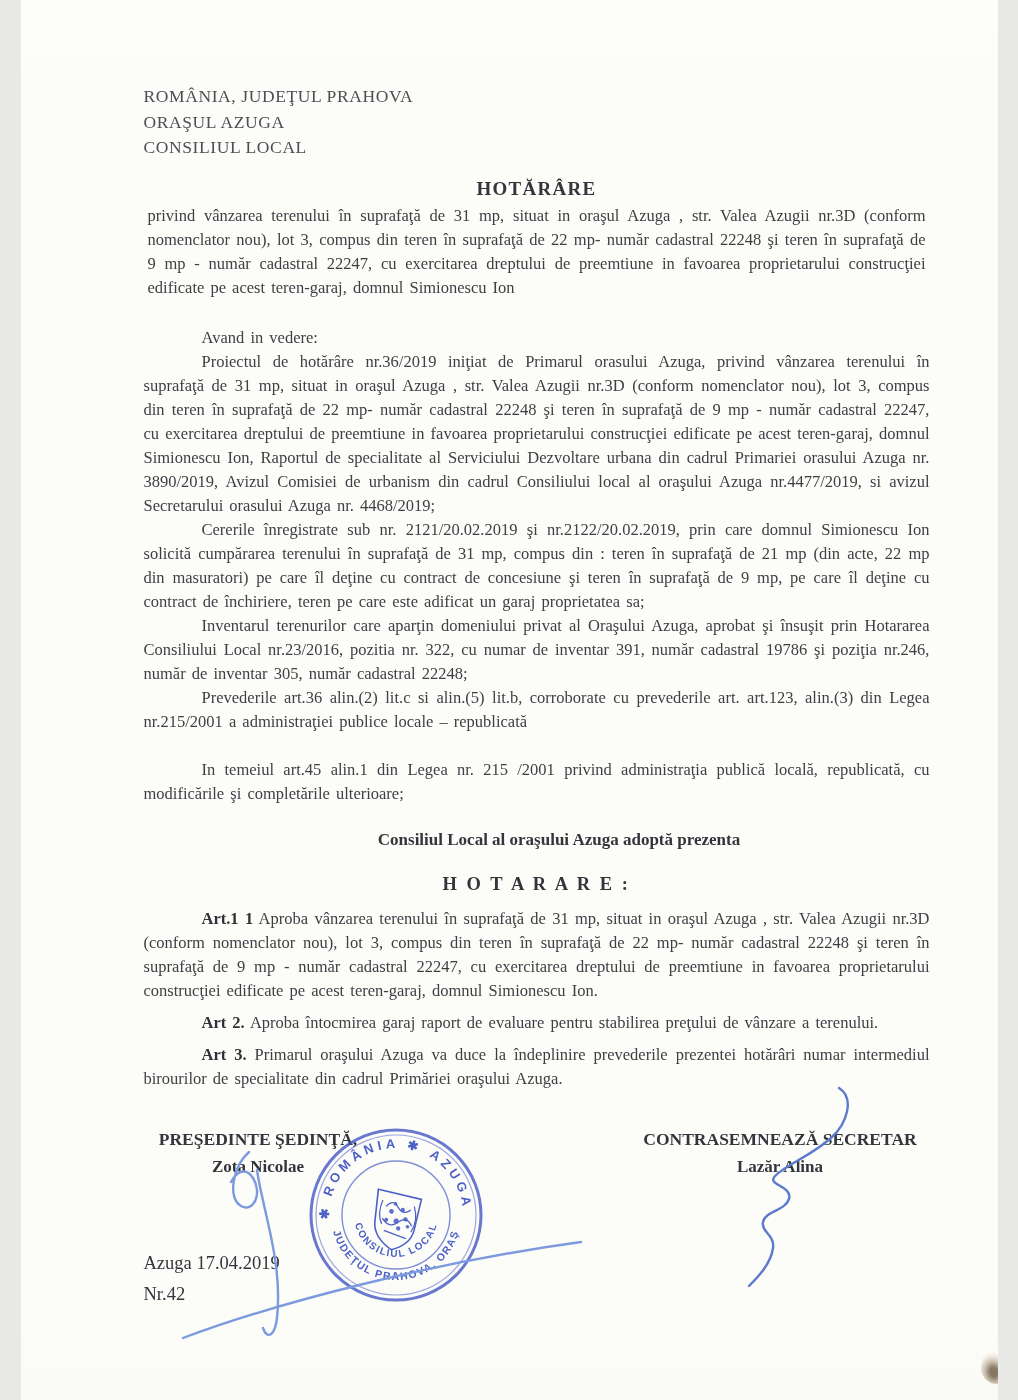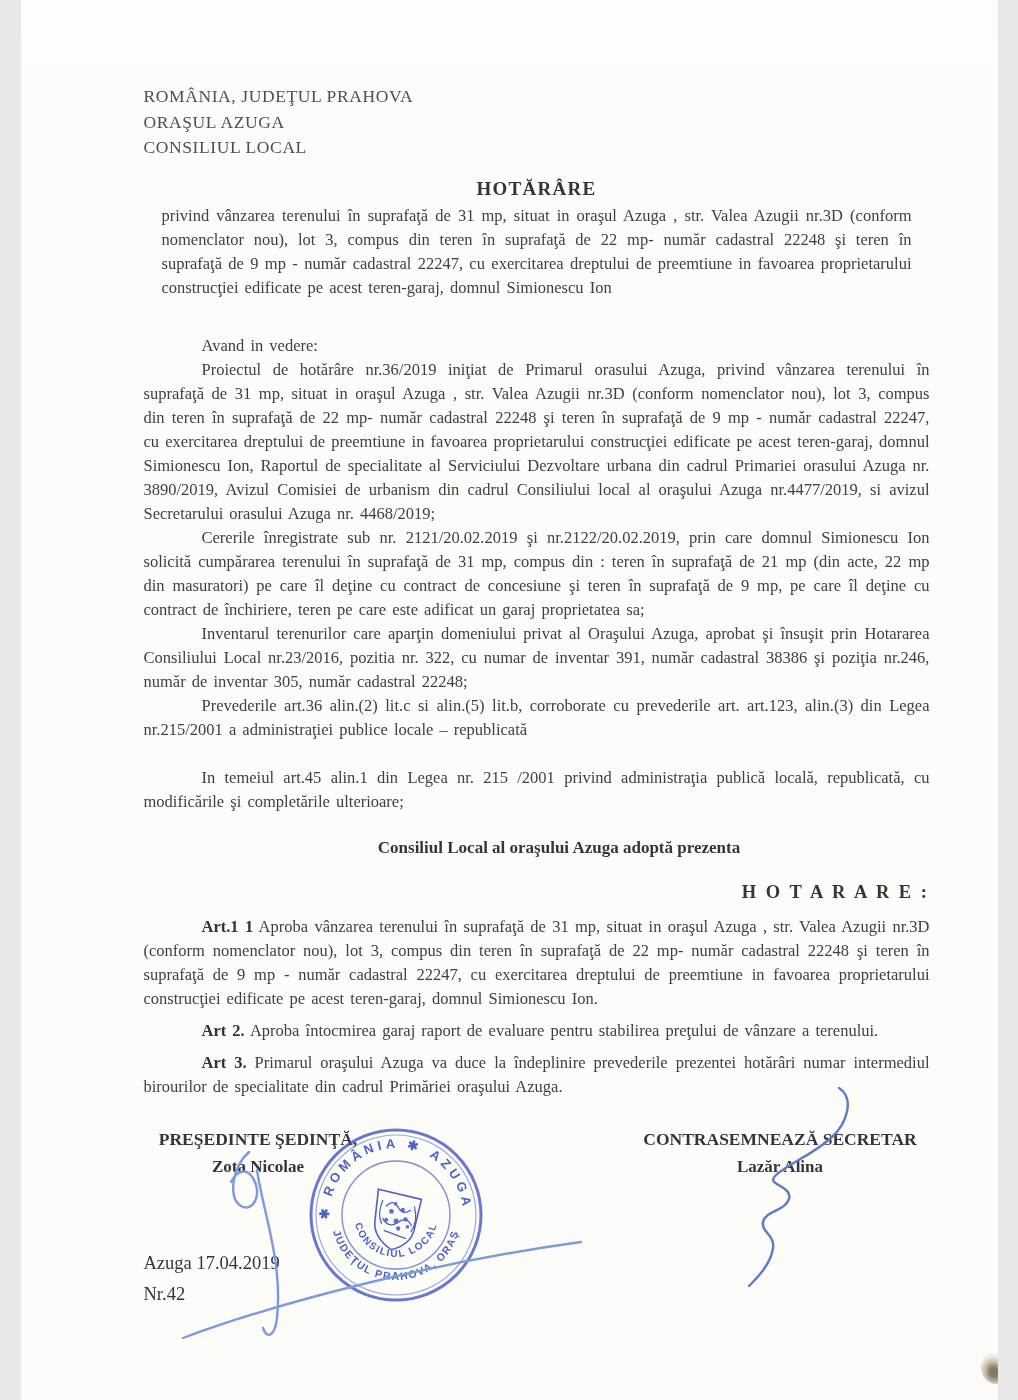--- a/index.html
+++ b/index.html
@@ -5,26 +5,26 @@
   html,body { margin:0; padding:0; background:#e8e8e6; }
   .page {
     position:relative; width:977px; height:1400px; margin:0 auto;
     background:linear-gradient(180deg,#fdfdfc 0%, #fcfcf9 6%, #fcfcf9 94%, #fafaf6 100%);
     font-family:"Liberation Serif", serif; color:#3e3f45; overflow:hidden;
   }
   .content { position:absolute; left:123px; top:84px; width:786px; }
   .issuer { font-size:17.5px; line-height:25.5px; letter-spacing:.6px; color:#4c4d55; }
   .doc-title { margin:17px 0 2px; text-align:center; font-size:19px; font-weight:bold;
     letter-spacing:1.3px; color:#34353c; }
-  .subtitle { margin:4px 18px 0; text-align:justify; font-size:16.5px; line-height:24px; word-spacing:2px; }
+  .subtitle { margin:4px 4px 0; text-align:justify; font-size:16.5px; line-height:24px; word-spacing:2px; }
   .par { margin:0; text-align:justify; text-indent:58px; font-size:16.5px; line-height:24px; word-spacing:2px; }
-  .considering { margin-top:34px; }
+  .considering { margin-top:26px; }
   .legal { margin-top:24px; }
   .adoption { margin:24px 0 0 45px; font-weight:bold; font-size:17px; color:#34353c;text-align:center; }
-  .decision-title { margin:24px 0 0; text-align:right; font-weight:bold; font-size:18.5px;
+  .decision-title { margin:24px 0 0; text-align:center; font-weight:bold; font-size:18.5px;
     letter-spacing:2.5px; color:#34353c; }
   .article-1 { margin-top:12px; }
   .article-n { margin-top:8px; }
   .par b { color:#303139; }
   .sig-block { position:absolute; text-align:center; font-weight:bold; color:#34353c;
     font-size:17.5px; line-height:27px; }
   .sig-left  { left:130px; top:1126px; width:215px; }
   .sig-right { left:612px; top:1126px; width:295px; }
   .sig-name { font-size:17px; }
   .footer-block { position:absolute; left:123px; top:1238px; font-weight:normal;
@@ -52,21 +52,21 @@
       <div>CONSILIUL LOCAL</div>
     </div>
 
     <h1 class="doc-title">HOTĂRÂRE</h1>
 
     <p class="subtitle">privind vânzarea terenului în suprafaţă de 31 mp, situat in oraşul Azuga , str. Valea Azugii nr.3D (conform nomenclator nou), lot 3, compus din teren în suprafaţă de 22 mp- număr cadastral 22248 şi teren în suprafaţă de 9 mp - număr cadastral 22247, cu exercitarea dreptului de preemtiune in favoarea proprietarului construcţiei edificate pe acest teren-garaj, domnul Simionescu Ion</p>
 
     <p class="par considering">Avand in vedere:</p>
     <p class="par">Proiectul de hotărâre nr.36/2019 iniţiat de Primarul orasului Azuga, privind vânzarea terenului în suprafaţă de 31 mp, situat in oraşul Azuga , str. Valea Azugii nr.3D (conform nomenclator nou), lot 3, compus din teren în suprafaţă de 22 mp- număr cadastral 22248 şi teren în suprafaţă de 9 mp - număr cadastral 22247, cu exercitarea dreptului de preemtiune in favoarea proprietarului construcţiei edificate pe acest teren-garaj, domnul Simionescu Ion, Raportul de specialitate al Serviciului Dezvoltare urbana din cadrul Primariei orasului Azuga nr. 3890/2019, Avizul Comisiei de urbanism din cadrul Consiliului local al oraşului Azuga nr.4477/2019, si avizul Secretarului orasului Azuga nr. 4468/2019;</p>
     <p class="par">Cererile înregistrate sub nr. 2121/20.02.2019 şi nr.2122/20.02.2019, prin care domnul Simionescu Ion solicită cumpărarea terenului în suprafaţă de 31 mp, compus din : teren în suprafaţă de 21 mp (din acte, 22 mp din masuratori) pe care îl deţine cu contract de concesiune şi teren în suprafaţă de 9 mp, pe care îl deţine cu contract de închiriere, teren pe care este adificat un garaj proprietatea sa;</p>
-    <p class="par">Inventarul terenurilor care aparţin domeniului privat al Oraşului Azuga, aprobat şi însuşit prin Hotararea Consiliului Local nr.23/2016, pozitia nr. 322, cu numar de inventar 391, număr cadastral 38386 şi poziţia nr.246, număr de inventar 305, număr cadastral 22248;</p>
+    <p class="par">Inventarul terenurilor care aparţin domeniului privat al Oraşului Azuga, aprobat şi însuşit prin Hotararea Consiliului Local nr.23/2016, pozitia nr. 322, cu numar de inventar 391, număr cadastral 19786 şi poziţia nr.246, număr de inventar 305, număr cadastral 22248;</p>
     <p class="par">Prevederile art.36 alin.(2) lit.c si alin.(5) lit.b, corroborate cu prevederile art. art.123, alin.(3) din Legea nr.215/2001 a administraţiei publice locale – republicată</p>
 
     <p class="par legal">In temeiul art.45 alin.1 din Legea nr. 215 /2001 privind administraţia publică locală, republicată, cu modificările şi completările ulterioare;</p>
 
     <p class="adoption">Consiliul Local al oraşului Azuga adoptă prezenta</p>
 
     <h2 class="decision-title">H O T A R A R E :</h2>
 
     <p class="par article-1"><b>Art.1 1</b> <span>Aproba vânzarea terenului în suprafaţă de 31 mp, situat in oraşul Azuga , str. Valea Azugii nr.3D (conform nomenclator nou), lot 3, compus din teren în suprafaţă de 22 mp- număr cadastral 22248 şi teren în suprafaţă de 9 mp - număr cadastral 22247, cu exercitarea dreptului de preemtiune in favoarea proprietarului construcţiei edificate pe acest teren-garaj, domnul Simionescu Ion.</span></p>
     <p class="par article-n"><b>Art 2.</b> <span>Aproba întocmirea garaj raport de evaluare pentru stabilirea preţului de vânzare a terenului.</span></p>

